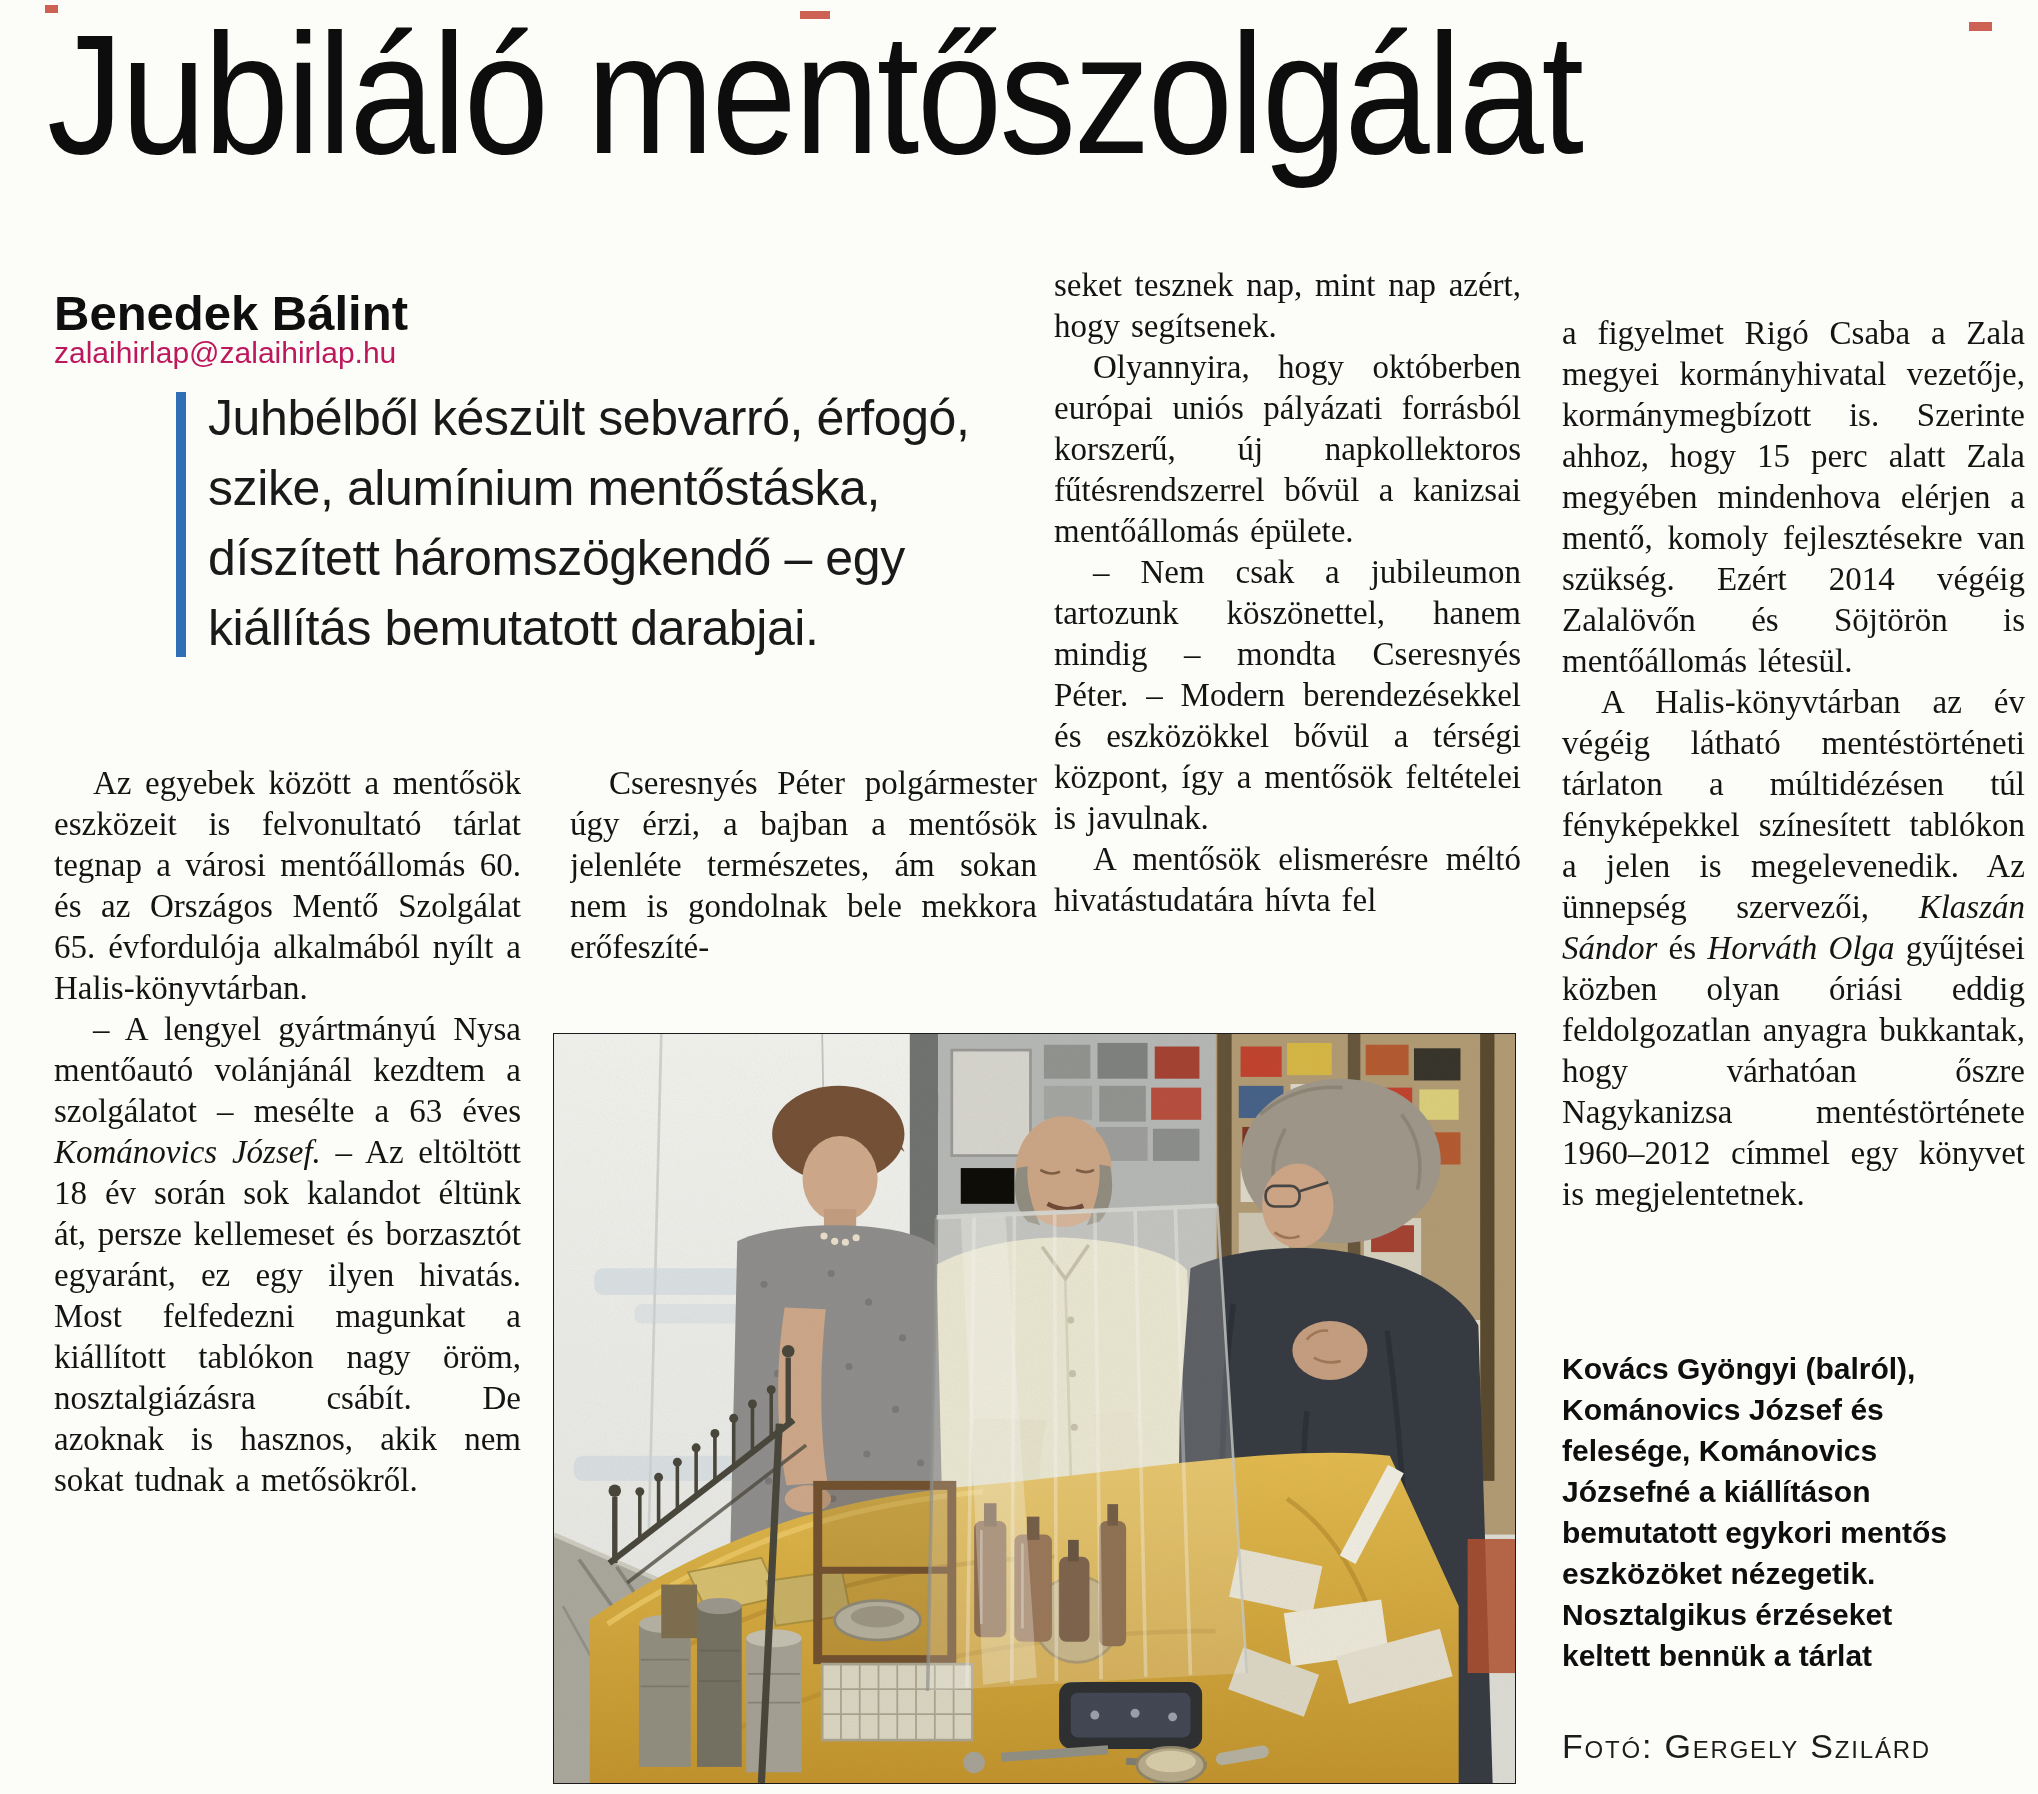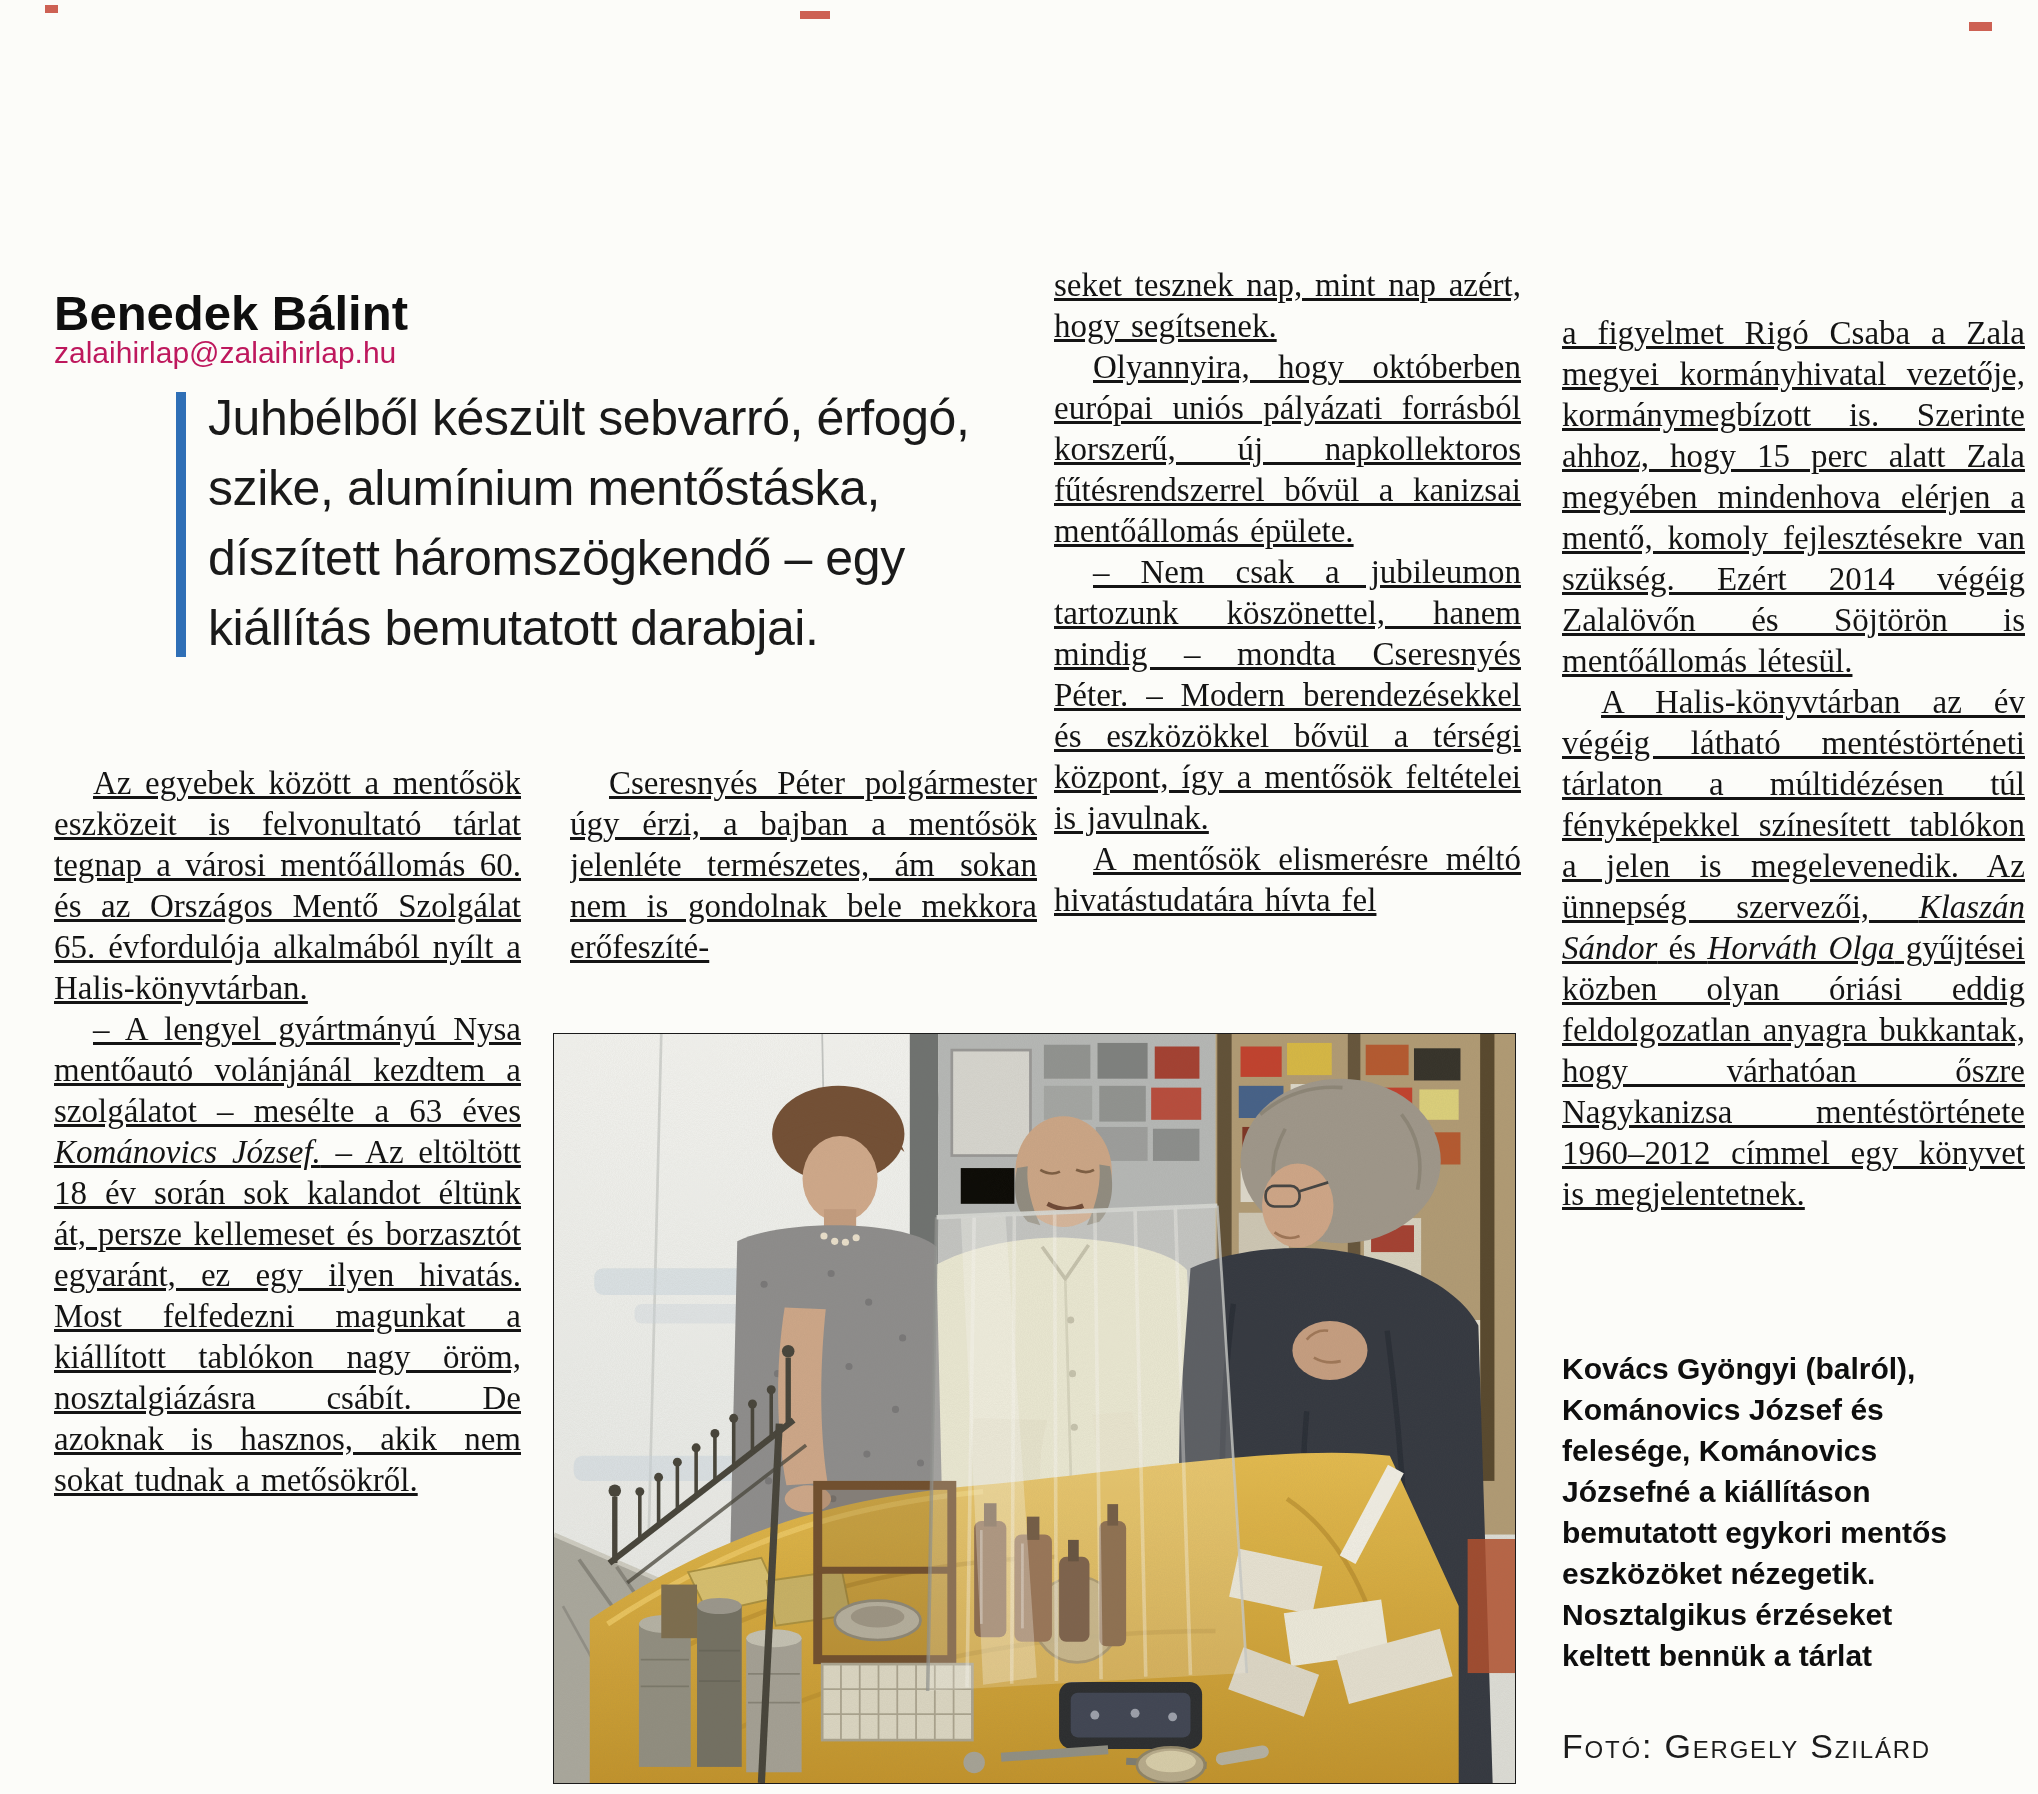--- a/index.html
+++ b/index.html
@@ -22,21 +22,21 @@
   .email{left:54px;top:336px;font-family:"Liberation Sans",sans-serif;
     font-size:30px;line-height:34px;color:#be185d;}
   
   .lead-bar{left:176px;top:392px;width:9.9px;height:265px;background:#2f6fb6;}
   .lead-text{left:208px;top:383px;width:846px;
     font-family:"Liberation Sans",sans-serif;font-size:50px;line-height:70px;
     color:#1a1a1a;letter-spacing:-0.4px;}
   
   .bodycol{font-size:33px;line-height:41px;text-align:justify;
     word-spacing:2.7px;color:#141414;}
-  .bodycol p{margin:0;text-indent:39px;text-decoration:underline;}
+  .bodycol p{margin:0;text-indent:39px;}
   .bodycol p.noindent{text-indent:0;}
   .col1{left:54px; top:763px;width:467px;height:1021px;}
   .col2{left:570px;top:763px;width:467px;height:242px;overflow:hidden;}
   .col3{left:1054px;top:265px;width:467px;height:734px;}
   .col4{left:1562px;top:265px;width:463px;height:1003px;margin-top:48px;}
   
   .photo{left:553px;top:1033px;width:963px;height:751px;
     border:1.8px solid #1b1b1b;background:#e9e9e7;box-sizing:border-box;}
   .photo svg{display:block;width:100%;height:100%;}
   
@@ -54,20 +54,23 @@
 </style>
 </head>
 <body>
 
 <div class="sheet">
 
   <div class="abs scanmark sm1"></div>
   <div class="abs scanmark sm2"></div>
   <div class="abs scanmark sm3"></div>
 
+  <h1 class="abs headline" style="margin:0">
+    <span class="headline-inner">Jubiláló mentőszolgálat</span>
+  </h1>
 
   <div class="abs author">Benedek Bálint</div>
   <div class="abs email">zalaihirlap@zalaihirlap.hu</div>
 
   <div class="abs lead-bar" style="background: rgb(47, 111, 182);"></div>
   <div class="abs lead-text">Juhbélből készült sebvarró, érfo­gó, szike, alumínium mentőstás­ka, díszített háromszögkendő – egy kiállítás bemutatott darabjai.</div>
 
   <div class="abs bodycol col1">
       <p><span>Az egyebek között a mentősök eszközeit is felvonultató tárlat tegnap a városi mentőállomás 60. és az Országos Mentő Szolgálat 65. évfordulója alkalmából nyílt a Halis-könyvtárban.</span></p>
       <p><span>– A lengyel gyártmányú Nysa mentőautó volánjánál kezdtem a szolgálatot – mesélte a 63 éves </span><i>Kománovics József.</i><span> – Az eltöltött 18 év során sok kalandot éltünk át, persze kellemeset és borzasztót egyaránt, ez egy ilyen hivatás. Most felfedezni magunkat a kiállított tablókon nagy öröm, nosztalgiázásra csábít. De azoknak is hasznos, akik nem sokat tudnak a metősökről.</span></p>

